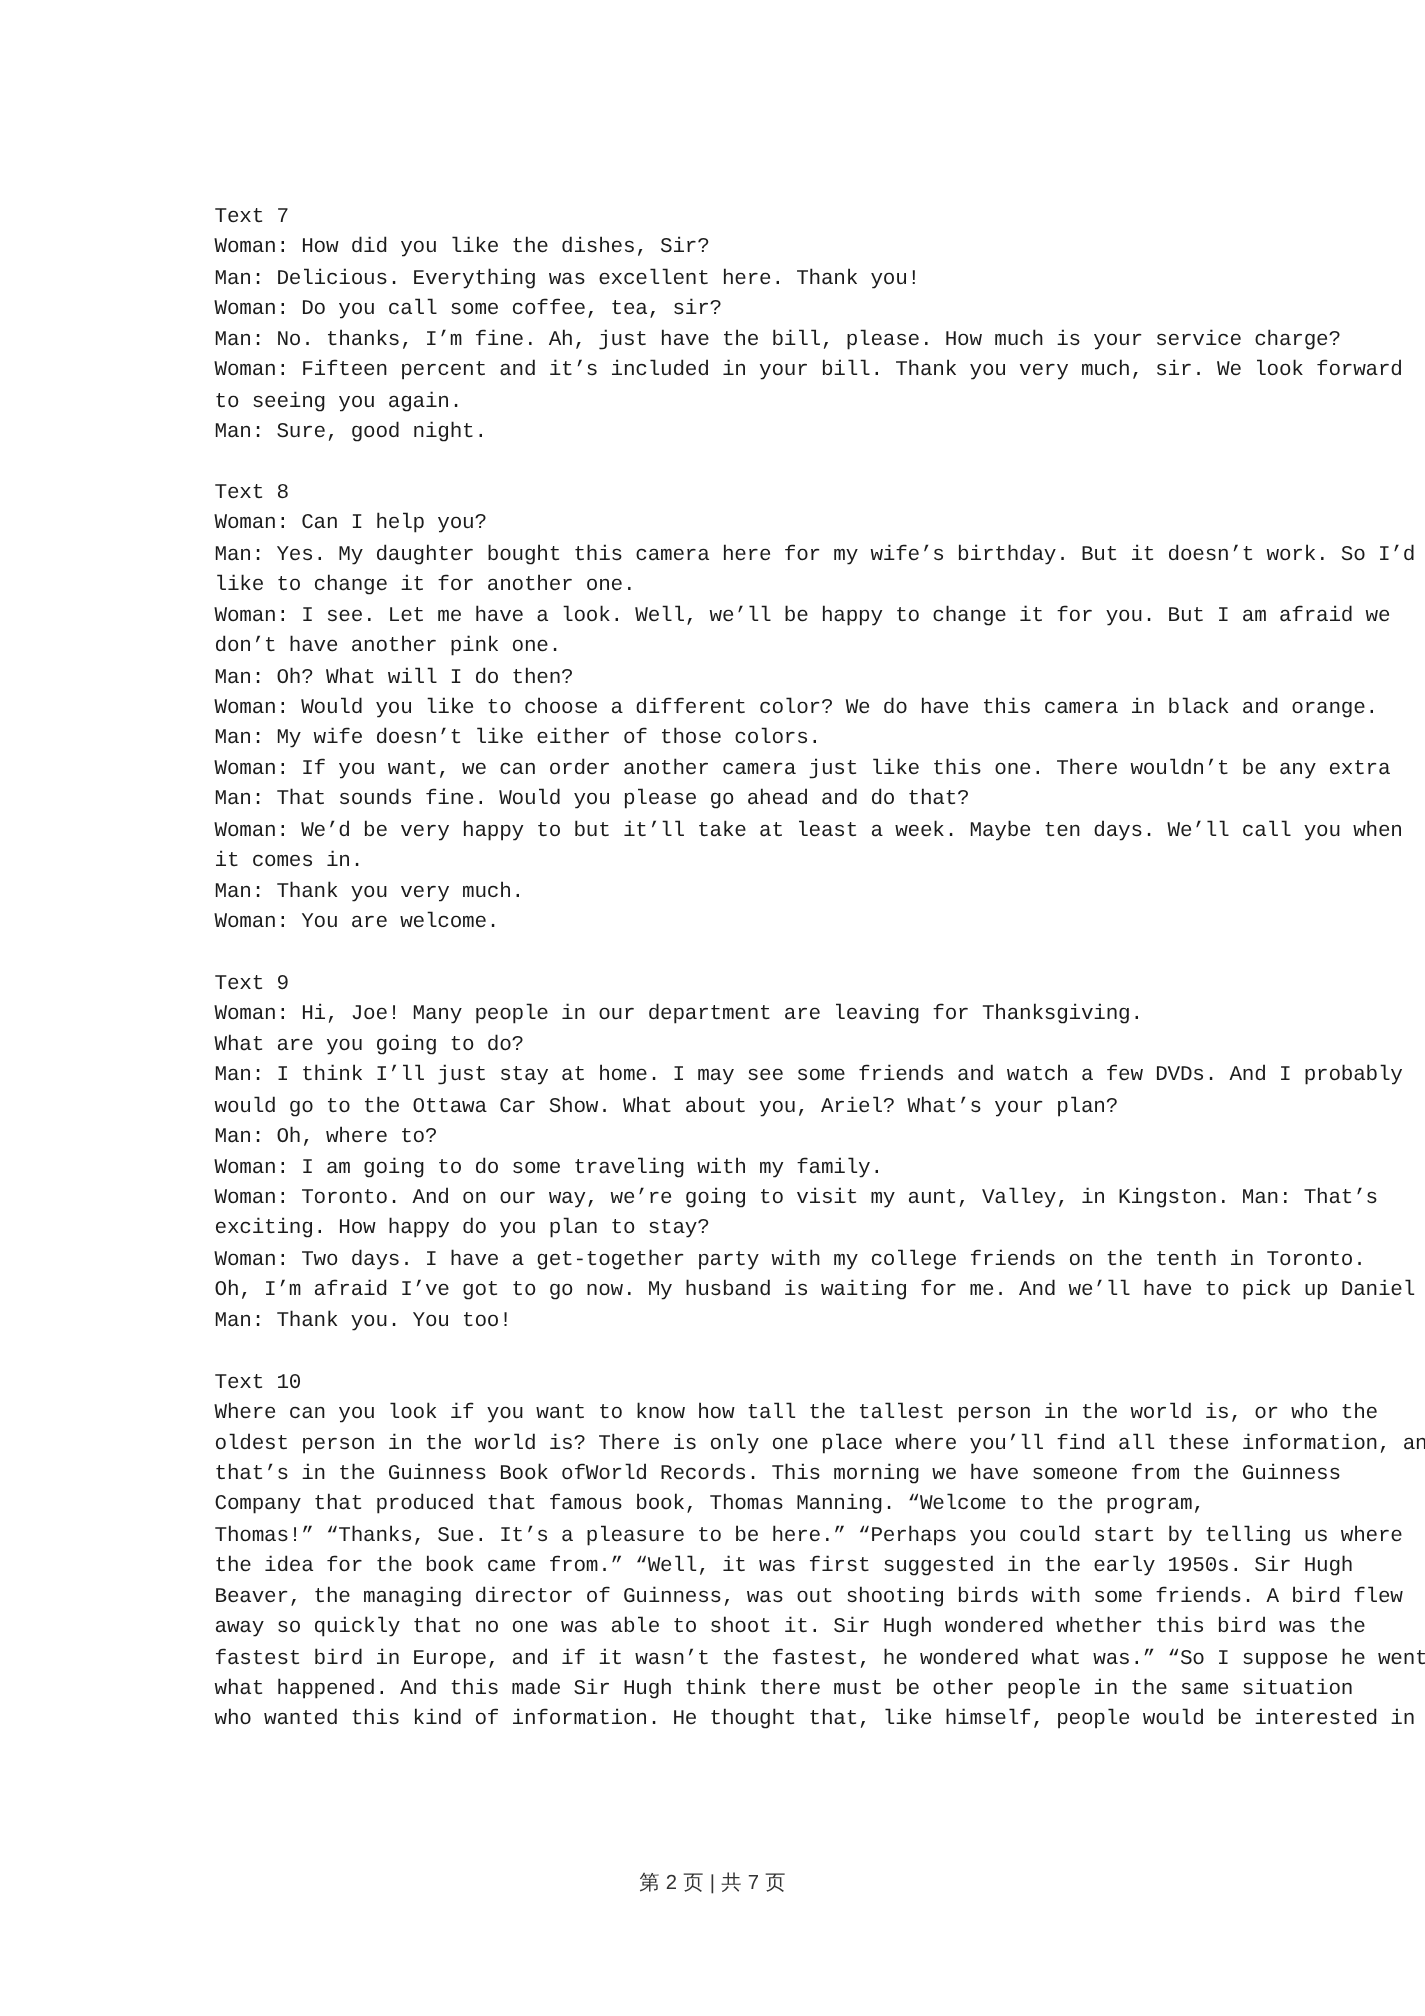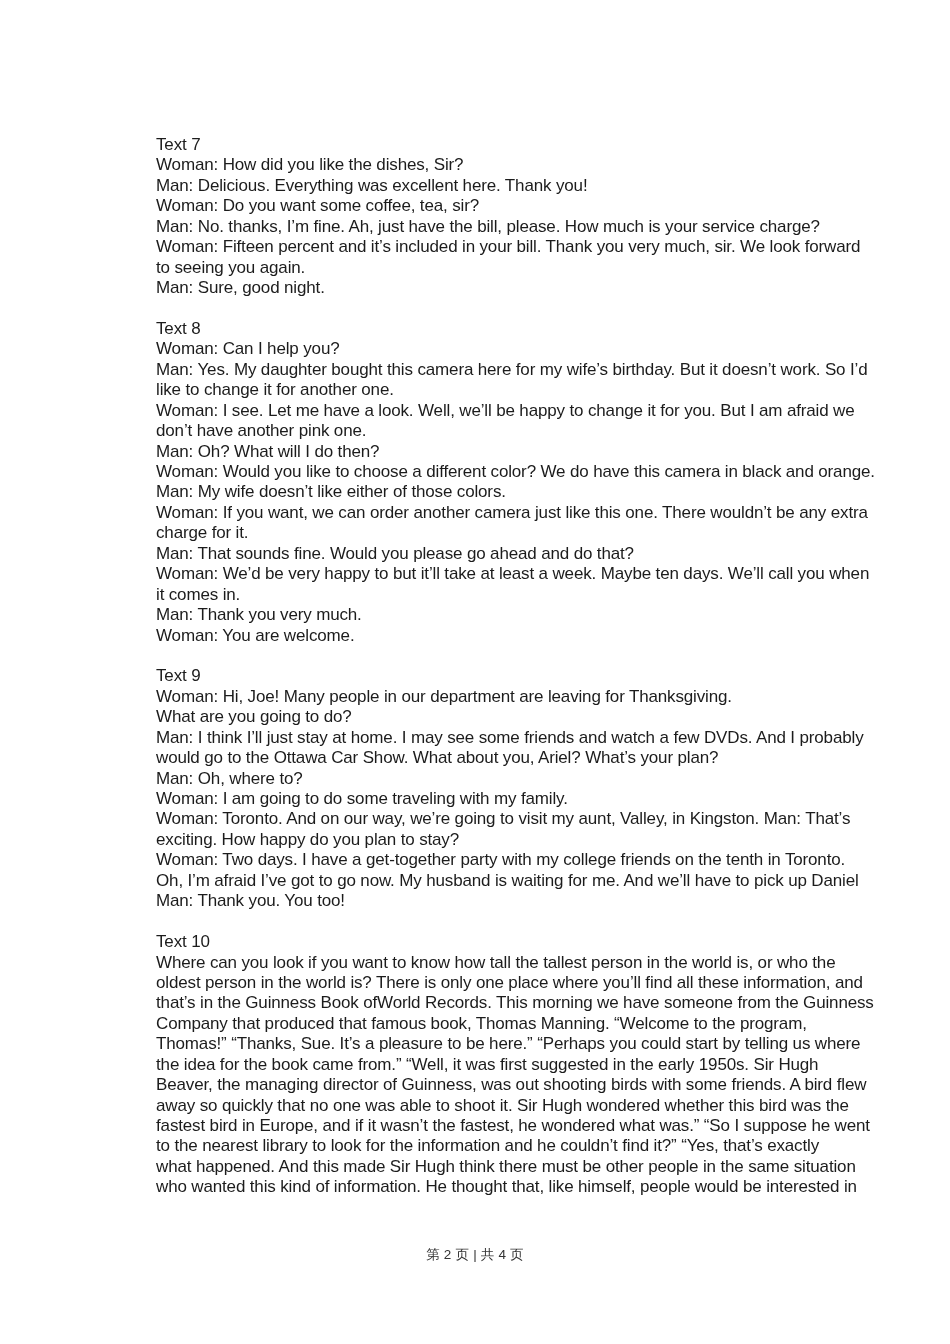--- a/index.html
+++ b/index.html
@@ -10,27 +10,28 @@
   }
   .page {
     position: relative;
     width: 950px;
     height: 1344px;
     background: #ffffff;
     overflow: hidden;
   }
   .content {
     position: absolute;
-    left: 156px;
+    left: 143px;
     top: 135px;
     width: 690px;
     color: #1c1c1c;
-    font-size: 17px;
+    font-size: 14px;
     line-height: 20.45px;
     letter-spacing: -0.15px;
+    font-family: Liberation Mono, monospace;
   }
   .line {
     white-space: nowrap;
     height: 20.45px;
   }
   .spacer {
     height: 20.45px;
   }
   .footer {
     position: absolute;
@@ -44,37 +45,36 @@
   }
 </style>
 </head>
 <body>
 
 <div class="page">
   <div class="content" id="transcript">
       <div class="line section-title">Text 7</div>
       <div class="line">Woman: How did you like the dishes, Sir?</div>
       <div class="line">Man: Delicious. Everything was excellent here. Thank you!</div>
-      <div class="line">Woman: Do you want some coffee, tea, sir?</div>
+      <div class="line">Woman: Do you call some coffee, tea, sir?</div>
       <div class="line">Man: No. thanks, I’m fine. Ah, just have the bill, please. How much is your service charge?</div>
       <div class="line">Woman: Fifteen percent and it’s included in your bill. Thank you very much, sir. We look forward</div>
       <div class="line">to seeing you again.</div>
       <div class="line">Man: Sure, good night.</div>
       <div class="line spacer"></div>
       <div class="line section-title">Text 8</div>
       <div class="line">Woman: Can I help you?</div>
       <div class="line">Man: Yes. My daughter bought this camera here for my wife’s birthday. But it doesn’t work. So I’d</div>
       <div class="line">like to change it for another one.</div>
       <div class="line">Woman: I see. Let me have a look. Well, we’ll be happy to change it for you. But I am afraid we</div>
       <div class="line">don’t have another pink one.</div>
       <div class="line">Man: Oh? What will I do then?</div>
       <div class="line">Woman: Would you like to choose a different color? We do have this camera in black and orange.</div>
       <div class="line">Man: My wife doesn’t like either of those colors.</div>
       <div class="line">Woman: If you want, we can order another camera just like this one. There wouldn’t be any extra</div>
-      <div class="line">charge for it.</div>
       <div class="line">Man: That sounds fine. Would you please go ahead and do that?</div>
       <div class="line">Woman: We’d be very happy to but it’ll take at least a week. Maybe ten days. We’ll call you when</div>
       <div class="line">it comes in.</div>
       <div class="line">Man: Thank you very much.</div>
       <div class="line">Woman: You are welcome.</div>
       <div class="line spacer"></div>
       <div class="line section-title">Text 9</div>
       <div class="line">Woman: Hi, Joe! Many people in our department are leaving for Thanksgiving.</div>
       <div class="line">What are you going to do?</div>
       <div class="line">Man: I think I’ll just stay at home. I may see some friends and watch a few DVDs. And I probably</div>
@@ -90,20 +90,19 @@
       <div class="line section-title">Text 10</div>
       <div class="line">Where can you look if you want to know how tall the tallest person in the world is, or who the</div>
       <div class="line">oldest person in the world is? There is only one place where you’ll find all these information, and</div>
       <div class="line">that’s in the Guinness Book ofWorld Records. This morning we have someone from the Guinness</div>
       <div class="line">Company that produced that famous book, Thomas Manning. “Welcome to the program,</div>
       <div class="line">Thomas!” “Thanks, Sue. It’s a pleasure to be here.” “Perhaps you could start by telling us where</div>
       <div class="line">the idea for the book came from.” “Well, it was first suggested in the early 1950s. Sir Hugh</div>
       <div class="line">Beaver, the managing director of Guinness, was out shooting birds with some friends. A bird flew</div>
       <div class="line">away so quickly that no one was able to shoot it. Sir Hugh wondered whether this bird was the</div>
       <div class="line">fastest bird in Europe, and if it wasn’t the fastest, he wondered what was.” “So I suppose he went</div>
-      <div class="line">to the nearest library to look for the information and he couldn’t find it?” “Yes, that’s exactly</div>
       <div class="line">what happened. And this made Sir Hugh think there must be other people in the same situation</div>
       <div class="line">who wanted this kind of information. He thought that, like himself, people would be interested in</div>
     </div>
   <div class="footer">
-    <span>第 2 页 | 共 4 页</span>
+    <span>第 2 页 | 共 7 页</span>
   </div>
 </div>
 
 </body></html>

